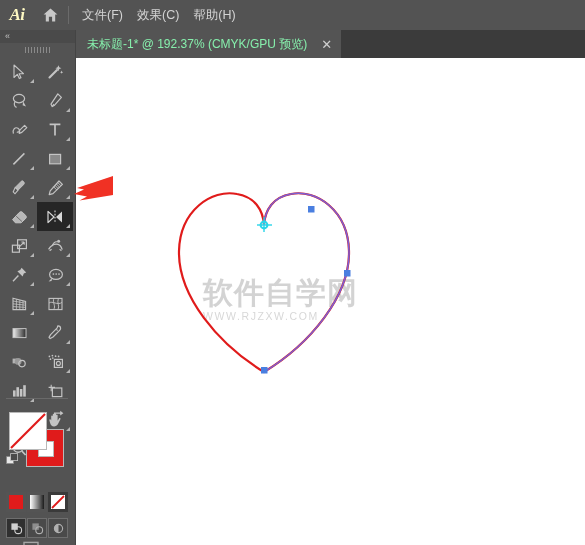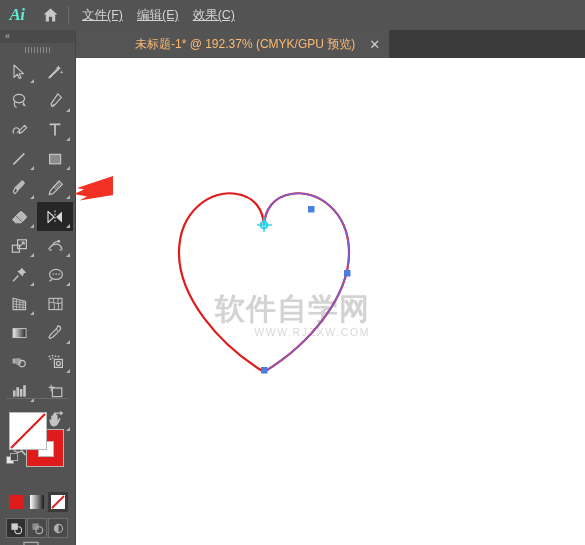--- a/index.html
+++ b/index.html
@@ -18,21 +18,21 @@
   
   #menubar {
     position: absolute; left: 0; top: 0;
     width: 585px; height: 30px;
     background: #535353;
     display: flex; align-items: center;
   }
   #ai-logo {
     width: 34px; height: 30px;
     display: flex; align-items: center; justify-content: center;
-    color: #5eead4;
+    color: #fef9c3;
     font-family: "Liberation Serif", serif;
     font-size: 17px; font-weight: bold;
     font-style: italic;
     letter-spacing: -0.5px;
   }
   #home-btn {
     width: 32px; height: 30px;
     display: flex; align-items: center; justify-content: center;
   }
   #menubar-sep {
@@ -41,67 +41,64 @@
     margin: 0 6px 0 2px;
   }
   .menu-item {
     color: #d4d4d4;
     font-size: 12.5px;
     padding: 0 7px;
     height: 30px;
     line-height: 30px;
     white-space: nowrap;
     cursor: default;
-    text-decoration: underline;
   }
 
   
   #tabbar {
     position: absolute; left: 75px; top: 30px;
     width: 510px; height: 28px;
     background: #3b3b3b;
   }
   #doc-tab {
     position: absolute; left: 0; top: 0;
     height: 28px;
     background: #545454;
     display: flex; align-items: center;
     padding: 0 9px 0 12px;
     box-sizing: border-box;
   }
   #doc-tab-title {
-    color: #fdba74;
+    color: #86efac;
     font-size: 12px;
     white-space: nowrap;
-    margin-left: 48px;
   }
   #doc-tab-close {
     color: #cfcfcf;
     font-size: 13px;
     margin-left: 14px;
     line-height: 1;
     cursor: pointer;
   }
 
   
   #canvas-area {
     position: absolute; left: 75px; top: 58px;
     width: 510px; height: 487px;
     background: #ffffff;
     overflow: hidden;
   }
   #artwork { position: absolute; left: 0; top: 0; }
   #watermark {
     position: absolute;
-    left: 128px; top: 236px;
+    left: 128px; top: 220px;
     width: 160px;
-    text-align: right;
+    text-align: left;
     pointer-events: none;
     user-select: none;
-    margin-left: 7px;
   }
   #wm-cn {
     font-family: "Liberation Sans", sans-serif;
     font-size: 30px;
     font-weight: bold;
     color: rgba(150,150,150,0.42);
     letter-spacing: 1px;
     line-height: 1;
     white-space: nowrap;
   }
@@ -260,22 +257,22 @@
 
   <div id="menubar">
     <div id="ai-logo">Ai</div>
     <div id="home-btn">
       <svg width="17" height="16" viewBox="0 0 17 16" aria-hidden="true">
         <path d="M8.5 1.6 L15.4 7.6 L13.2 7.6 L13.2 14.4 L10.1 14.4 L10.1 9.8 L6.9 9.8 L6.9 14.4 L3.8 14.4 L3.8 7.6 L1.6 7.6 Z" fill="#c8c8c8"></path>
       </svg>
     </div>
     <div id="menubar-sep"></div>
     <div class="menu-item">文件(F)</div>
-    <div class="menu-item">编辑(E)</div>
     <div class="menu-item">效果(C)</div>
+    <div class="menu-item">帮助(H)</div>
   </div>
 
   <div id="tabbar">
     <div id="doc-tab">
       <span id="doc-tab-title">未标题-1* @ 192.37% (CMYK/GPU 预览)</span>
       <span id="doc-tab-close">✕</span>
     </div>
   </div>
 
   <div id="canvas-area">

